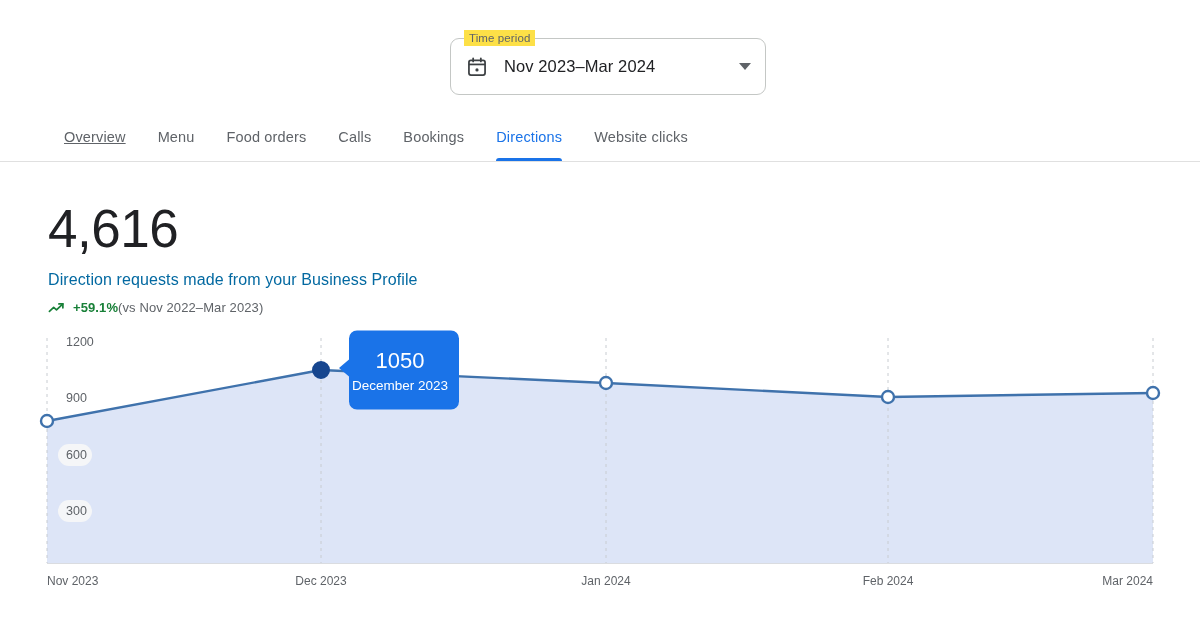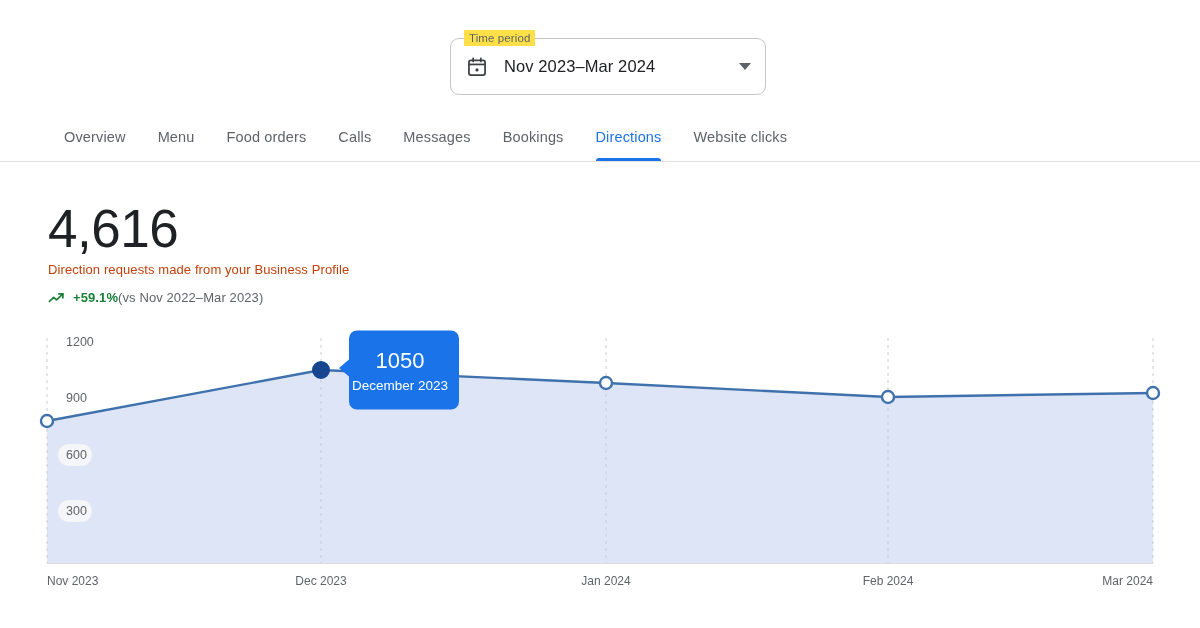--- a/index.html
+++ b/index.html
@@ -54,37 +54,37 @@
     padding-left:64px;
   }
   .tab {
     position:relative;
     font-size:14.5px; color:#5f6368;
     padding:0 16px; height:43px;
     display:flex; align-items:flex-start; padding-top:11px;
     white-space:nowrap; cursor:pointer;
     letter-spacing:.15px;
   }
-  .tab:first-child { padding-left:0; }
+  .tab:first-child { padding-left:0;text-decoration:underline; }
   .tab.active { color:#1a73e8; }
   .tab.active::after {
     content:""; position:absolute;
     left:16px; right:16px; bottom:0; height:3px;
     background:#1a73e8; border-radius:3px 3px 0 0;
   }
   .tab.active:first-child::after { left:0; }
 
   
   .summary { position:absolute; left:48px; top:186px; }
   .big-number {
     font-size:53px; font-weight:400; color:#202124;
     letter-spacing:-.5px; line-height:62px;margin-top:12px;
   }
   .subtitle {
-    font-size:13px; color:#c2410c; 
+    font-size:16px; color:#0369a1; margin-top:10px;
     letter-spacing:.1px; line-height:20px;
   }
   .delta-row {
     display:flex; align-items:center; margin-top:9px;
     font-size:13px; line-height:18px;
   }
   .trend-icon { width:17px; height:17px; margin-right:8px; flex:0 0 17px; }
   .delta-value { color:#188038; font-weight:700; letter-spacing:.1px; }
   .delta-compare { color:#5f6368; letter-spacing:.1px; }
 
@@ -133,23 +133,20 @@
     <div class="tab">
         <span>Menu</span>
       </div>
     <div class="tab">
         <span>Food orders</span>
       </div>
     <div class="tab">
         <span>Calls</span>
       </div>
     <div class="tab">
-        <span>Messages</span>
-      </div>
-    <div class="tab">
         <span>Bookings</span>
       </div>
     <div class="tab active">
         <span>Directions</span>
       </div>
     <div class="tab">
         <span>Website clicks</span>
       </div>
   </div>
 

